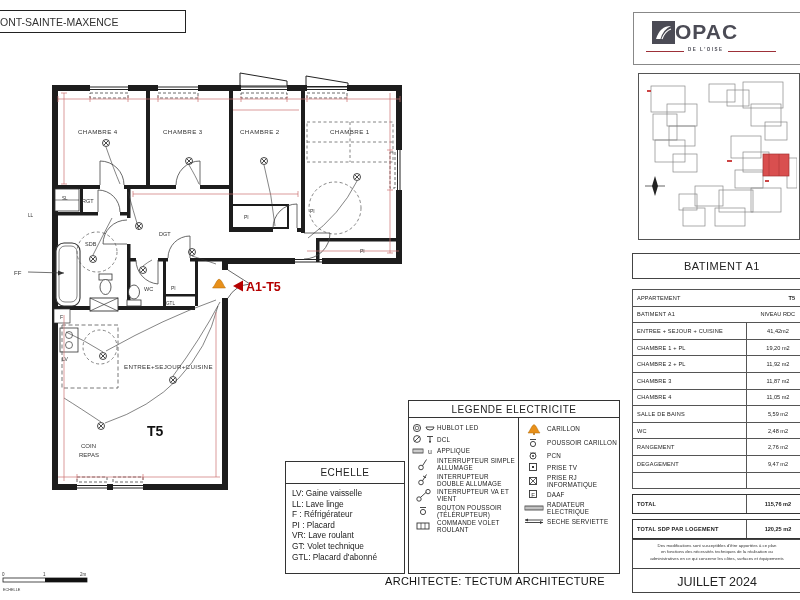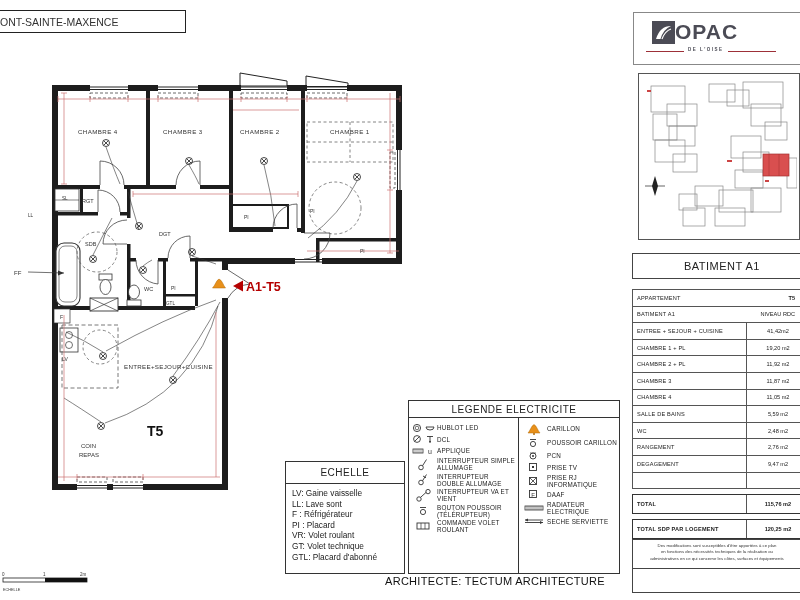--- a/index.html
+++ b/index.html
@@ -453,30 +453,31 @@
     <span class="val">120,25 m2</span>
   </div>
 </div>
 
 <div class="abs" id="notes-box">
   <div id="notes-text">
     <div>Des modifications sont susceptibles d'être apportées à ce plan</div>
     <div>en fonctions des nécessités techniques de la réalisation ou</div>
     <div>administratives en ce qui concerne les côtes, surfaces et équipements</div>
   </div>
+  <div id="date-text">JUILLET 2024</div>
 </div>
 
 <div class="abs" id="legend-box">
   <div id="legend-title">ECHELLE</div>
   <div id="legend-list">
     <div>LV: Gaine vaisselle</div>
-    <div>LL: Lave sont</div>
+    <div>LL: Lave linge</div>
     <div>F : Réfrigérateur</div>
     <div>PI : Placard</div>
-    <div>VR: Volet roulant</div>
+    <div>VR: Lave roulant</div>
     <div>GT: Volet technique</div>
     <div>GTL: Placard d'abonné</div>
   </div>
 </div>
 
 <div class="abs" id="elec-box">
   <div id="elec-title">LEGENDE ELECTRICITE</div>
   <div id="elec-cols">
     <div class="elec-col">
       <div class="elec-item">

